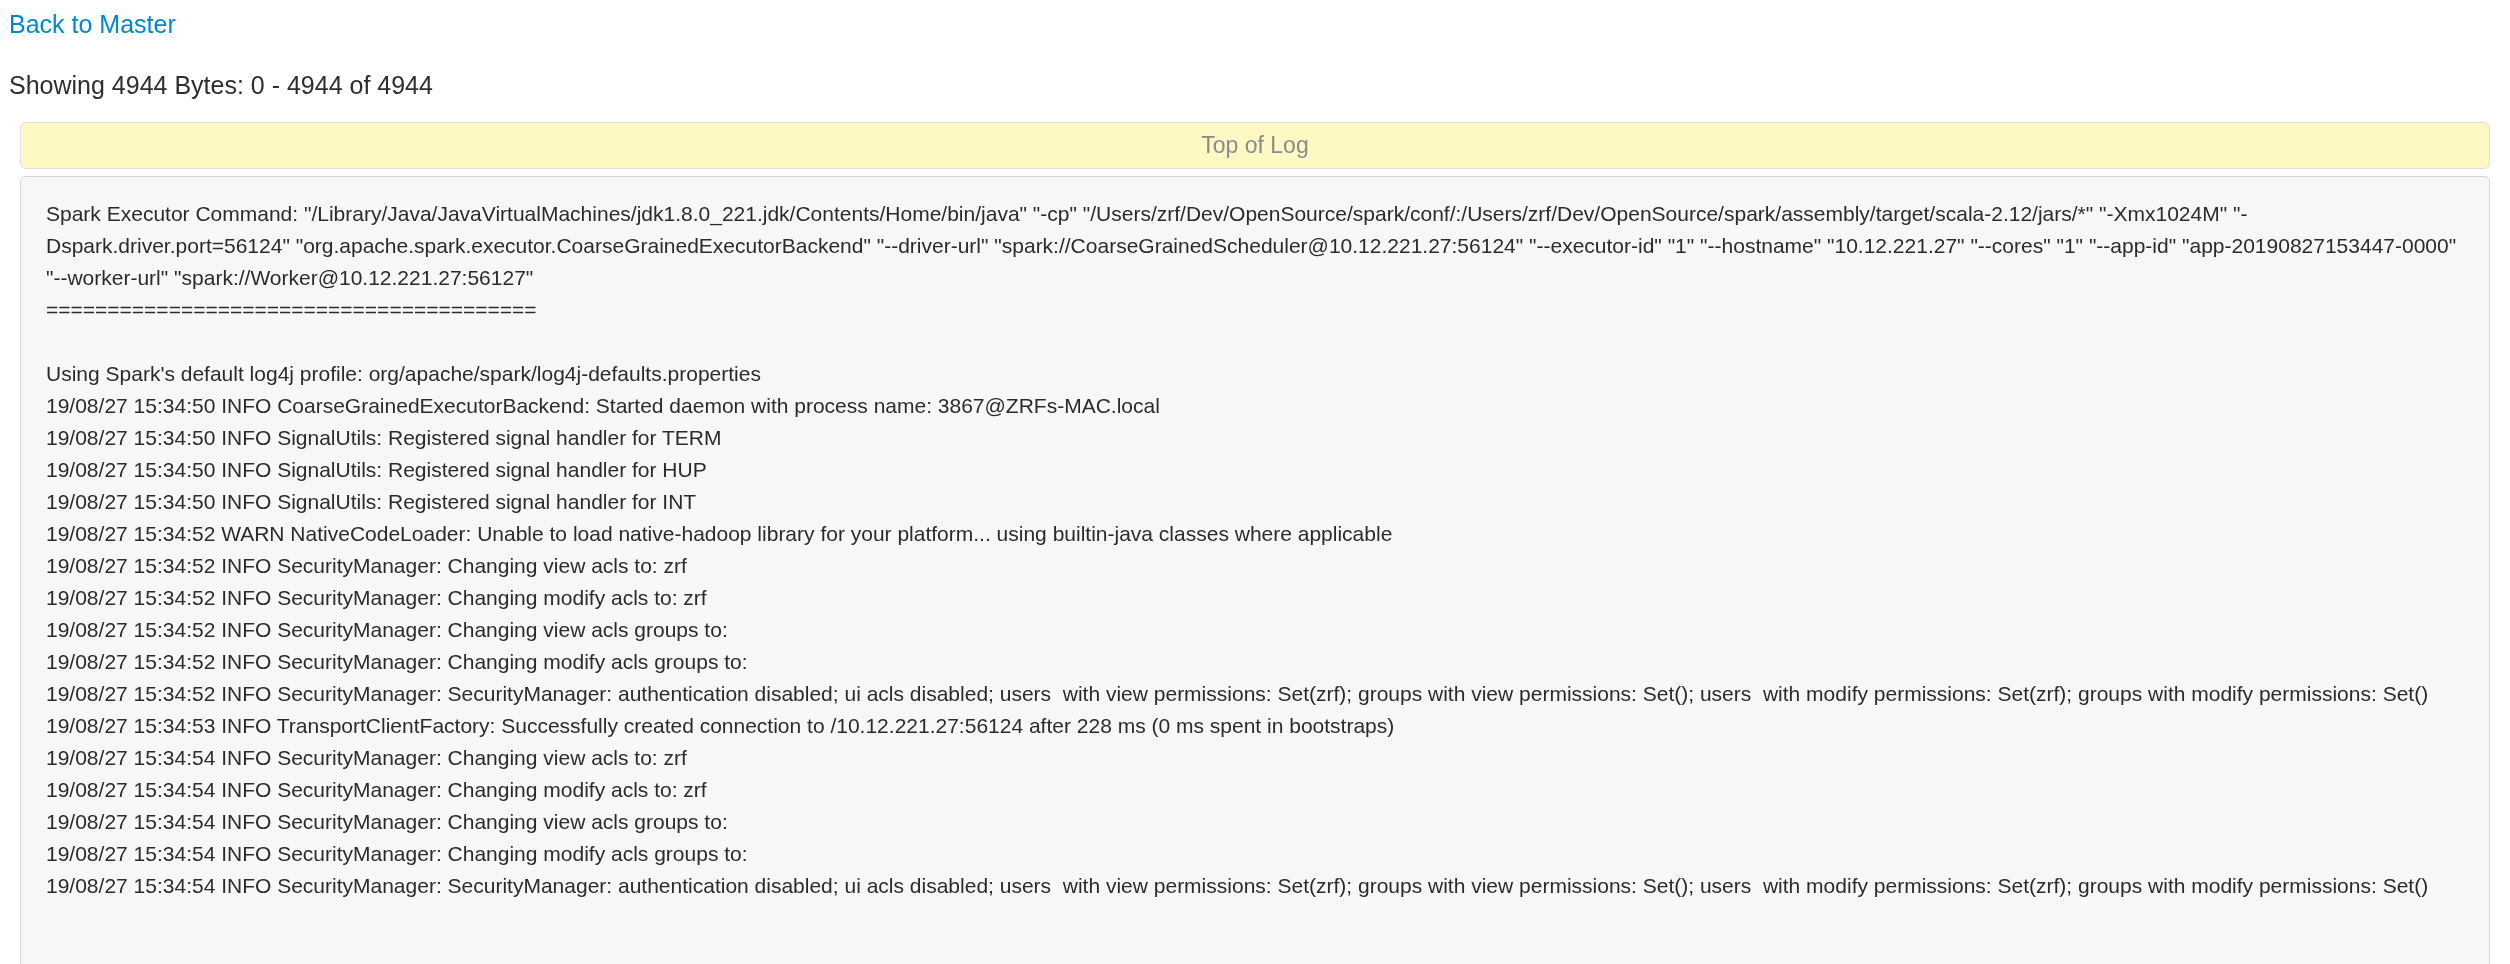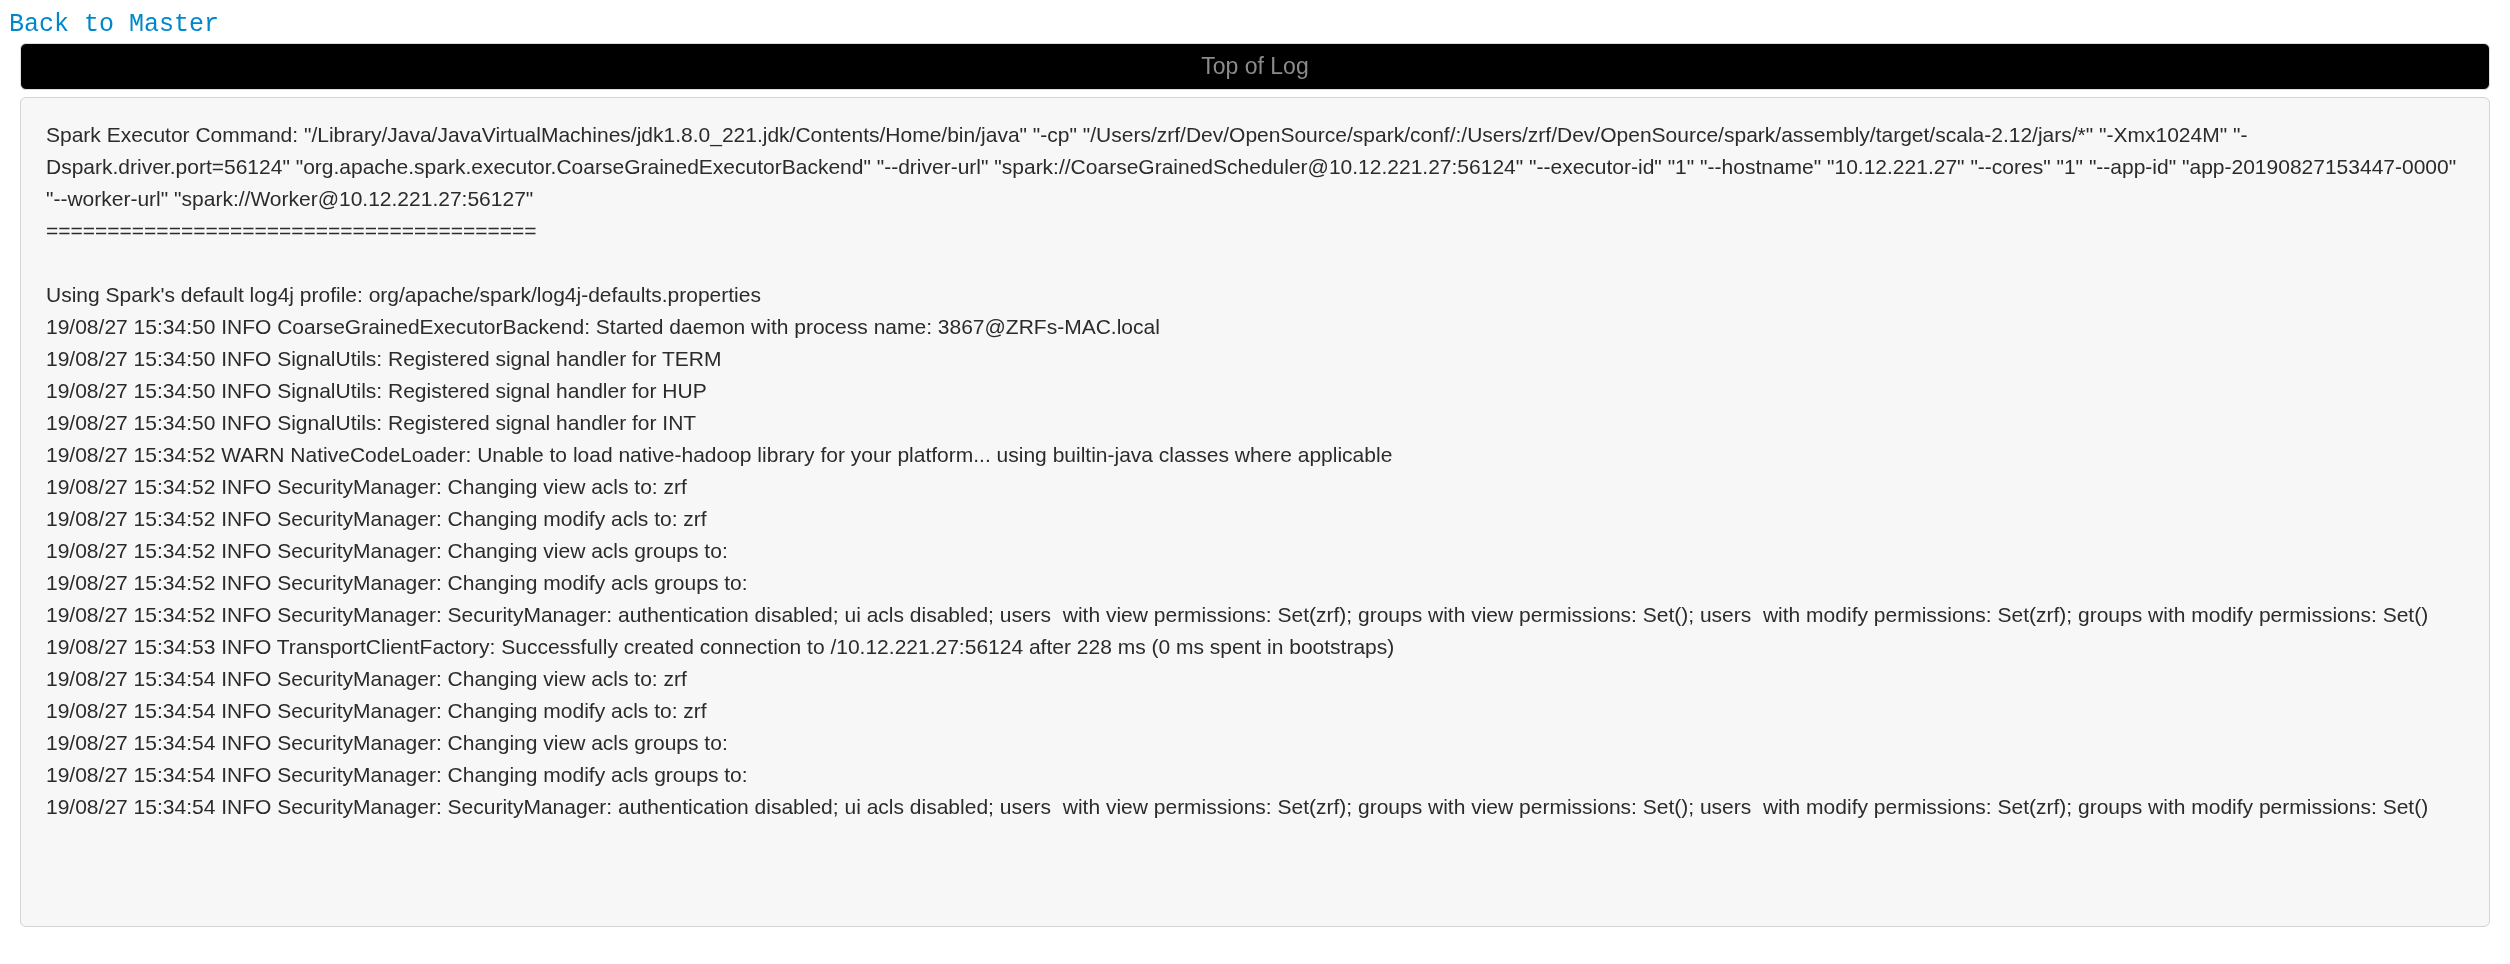--- a/index.html
+++ b/index.html
@@ -18,35 +18,34 @@
     padding-top: 6px;
   }
   .back-row {
     padding: 4px 9px;
   }
   .back-link {
     color: #0088cc;
     text-decoration: none;
     font-size: 25px;
     cursor: pointer;
-    font-family: Liberation Mono, monospace;
   }
   .byte-info {
     margin: 28px 9px 22px 9px;
     font-size: 25px;
     color: #2e2e2e;
   }
   .log-wrap {
     margin: 0 20px;
   }
   .top-btn {
     display: block;
     width: 100%;
     height: 47px;
-    background: #000000;
+    background: #fef9c3;
     border: 1px solid #dfdfdf;
     border-radius: 6px;
     color: #8b8b8b;
     font-size: 23px;
     font-family: "Liberation Sans", "DejaVu Sans", sans-serif;
     text-align: center;
     padding: 0;
   }
   .log-content {
     margin-top: 7px;
@@ -69,20 +68,21 @@
 </style>
 </head>
 <body>
 
 <div class="page">
 
   <div class="back-row">
     <a href="#" class="back-link">Back to Master</a>
   </div>
 
+  <p class="byte-info">Showing 4944 Bytes: 0 - 4944 of 4944</p>
 
   <div class="log-wrap">
 
     <button type="button" class="top-btn" disabled="">Top of Log</button>
 
     <div class="log-content">
       <div class="log-pre">Spark Executor Command: "/Library/Java/JavaVirtualMachines/jdk1.8.0_221.jdk/Contents/Home/bin/java" "-cp" "/Users/zrf/Dev/OpenSource/spark/conf/:/Users/zrf/Dev/OpenSource/spark/assembly/target/scala-2.12/jars/*" "-Xmx1024M" "-Dspark.driver.port=56124" "org.apache.spark.executor.CoarseGrainedExecutorBackend" "--driver-url" "spark://CoarseGrainedScheduler@10.12.221.27:56124" "--executor-id" "1" "--hostname" "10.12.221.27" "--cores" "1" "--app-id" "app-20190827153447-0000" "--worker-url" "spark://Worker@10.12.221.27:56127"
 ========================================
 
 Using Spark's default log4j profile: org/apache/spark/log4j-defaults.properties

